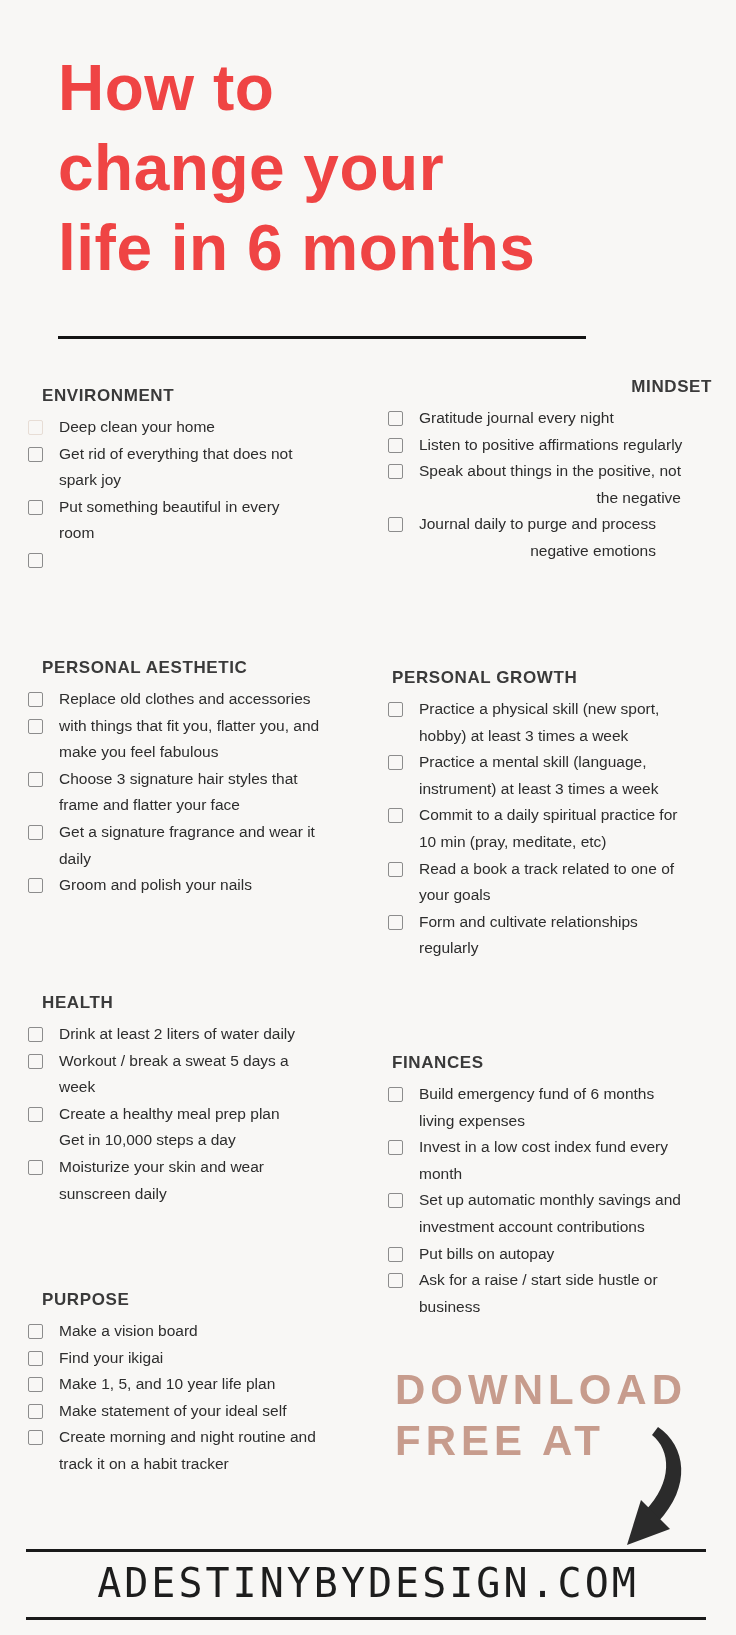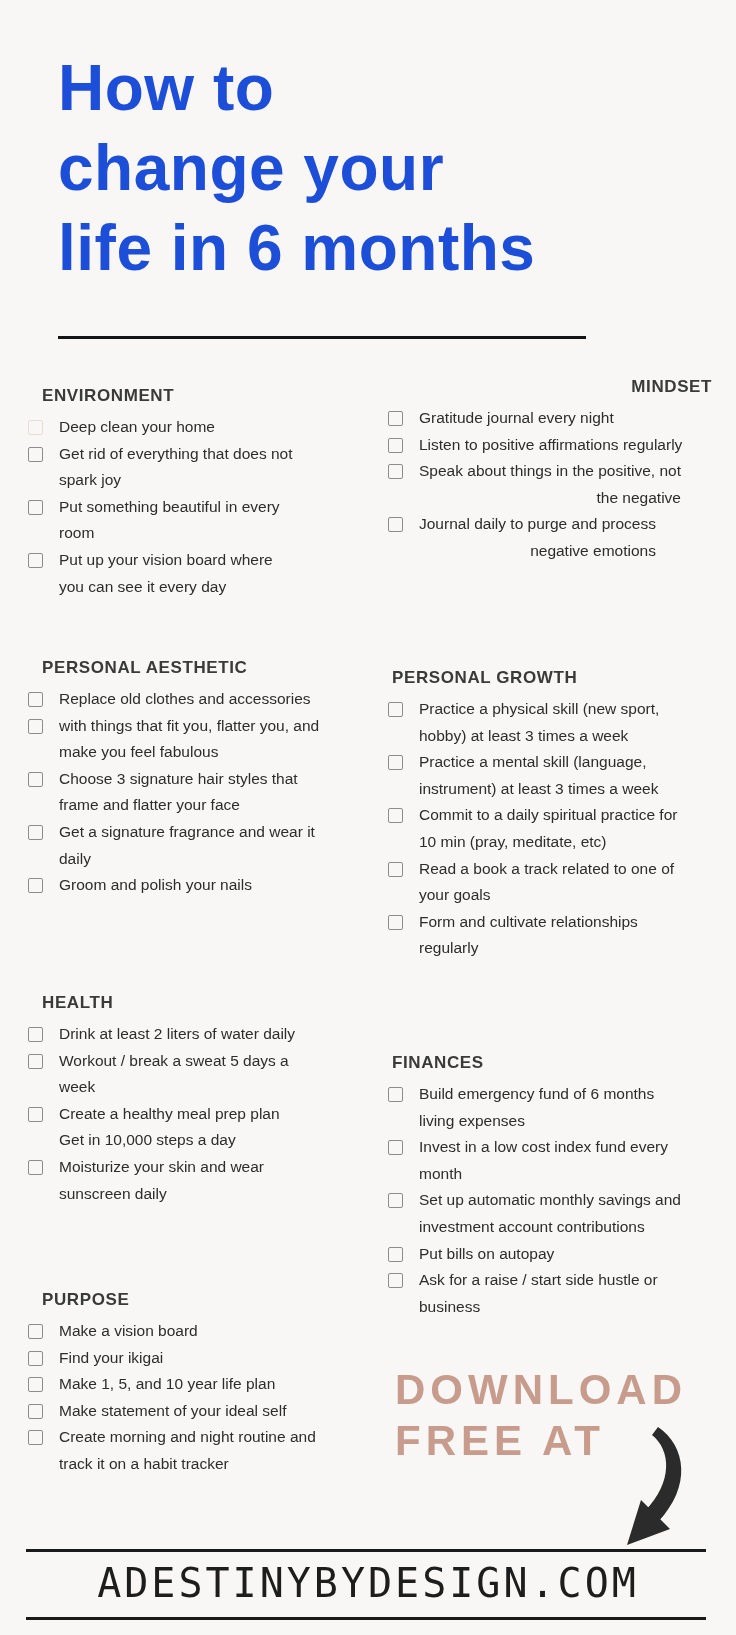--- a/index.html
+++ b/index.html
@@ -8,21 +8,21 @@
     width:736px;height:1635px;
     background:#f8f7f5;
     overflow:hidden;
     font-family:"Liberation Sans", sans-serif;
     color:#2d2d2d;
   }
   
   .title{
     position:absolute;left:58px;top:48px;
     font-size:64px;font-weight:bold;line-height:80px;
-    color:#1d4ed8;letter-spacing:0.5px;
+    color:#ef4444;letter-spacing:0.5px;
   }
   .title-divider{
     position:absolute;left:58px;top:336px;
     width:528px;height:3px;background:#141414;
   }
   
   .col{position:absolute;top:0;height:100%;}
   .col.left{left:28px;width:332px;}
   .col.right{left:377px;width:335px;}
   .section{position:absolute;left:0;right:0;}
@@ -101,24 +101,20 @@
         </div>
         <div class="item">
           <span class="box"></span>
           <div class="item-text">
             <div>Put something beautiful in every</div>
             <div>room</div>
           </div>
         </div>
         <div class="item">
           <span class="box"></span>
-          <div class="item-text">
-            <div>Put up your vision board where</div>
-            <div>you can see it every day</div>
-          </div>
         </div>
       </div>
       <div class="section">
         <div class="sec-heading">PERSONAL AESTHETIC</div>
         <div class="item">
           <span class="box"></span>
           <div class="item-text">
             <div>Replace old clothes and accessories</div>
           </div>
         </div>

